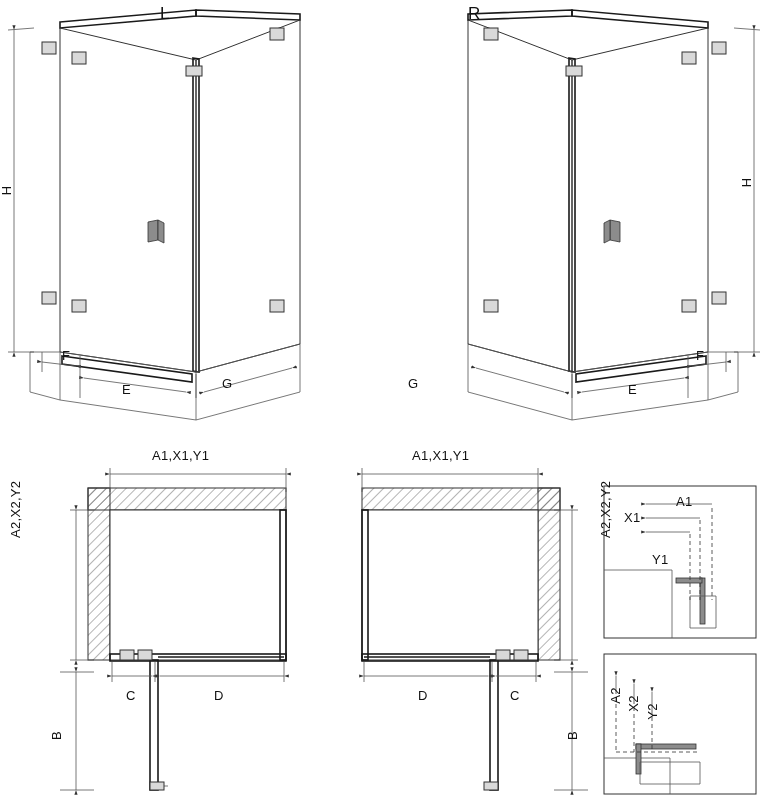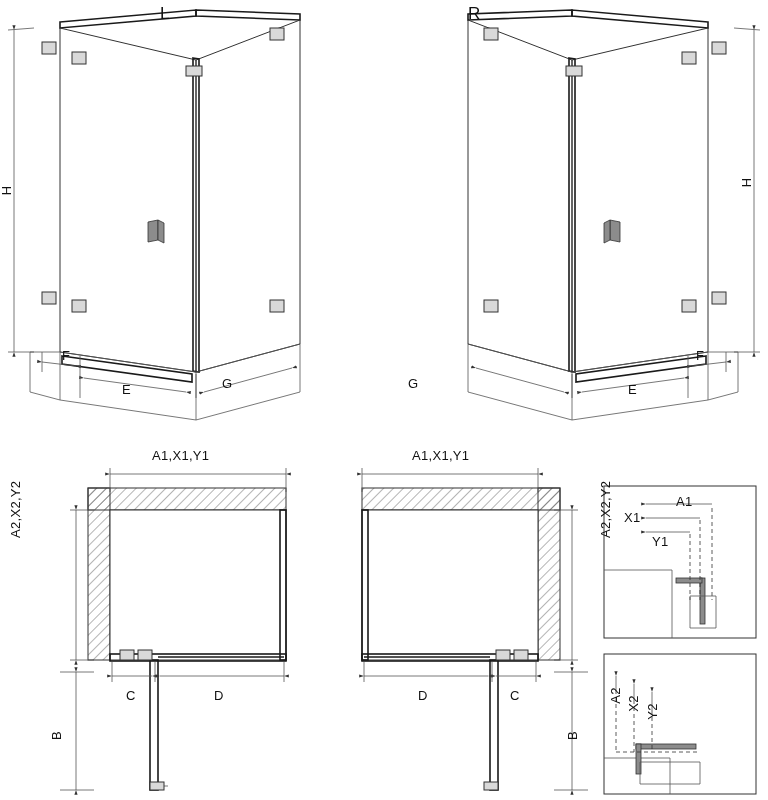--- a/index.html
+++ b/index.html
@@ -226,19 +226,19 @@
   <div class="lbl" style="left:126px;top:688px;">C</div>
   <div class="lbl" style="left:214px;top:688px;">D</div>
   <div class="lbl" style="left:418px;top:688px;">D</div>
   <div class="lbl" style="left:510px;top:688px;">C</div>
 
   <div class="lbl" style="left:52px;top:728px;transform:rotate(-90deg);">B</div>
   <div class="lbl" style="left:568px;top:728px;transform:rotate(-90deg);">B</div>
 
   <div class="lbl" style="left:676px;top:494px;">A1</div>
   <div class="lbl" style="left:624px;top:510px;">X1</div>
-  <div class="lbl" style="left:652px;top:534px;">Y1</div>
+  <div class="lbl" style="left:652px;top:552px;">Y1</div>
 
   <div class="lbl" style="left:607px;top:688px;transform:rotate(-90deg);">A2</div>
   <div class="lbl" style="left:625px;top:696px;transform:rotate(-90deg);">X2</div>
   <div class="lbl" style="left:644px;top:704px;transform:rotate(-90deg);">Y2</div>
 
 </div>
 
 </body></html>

